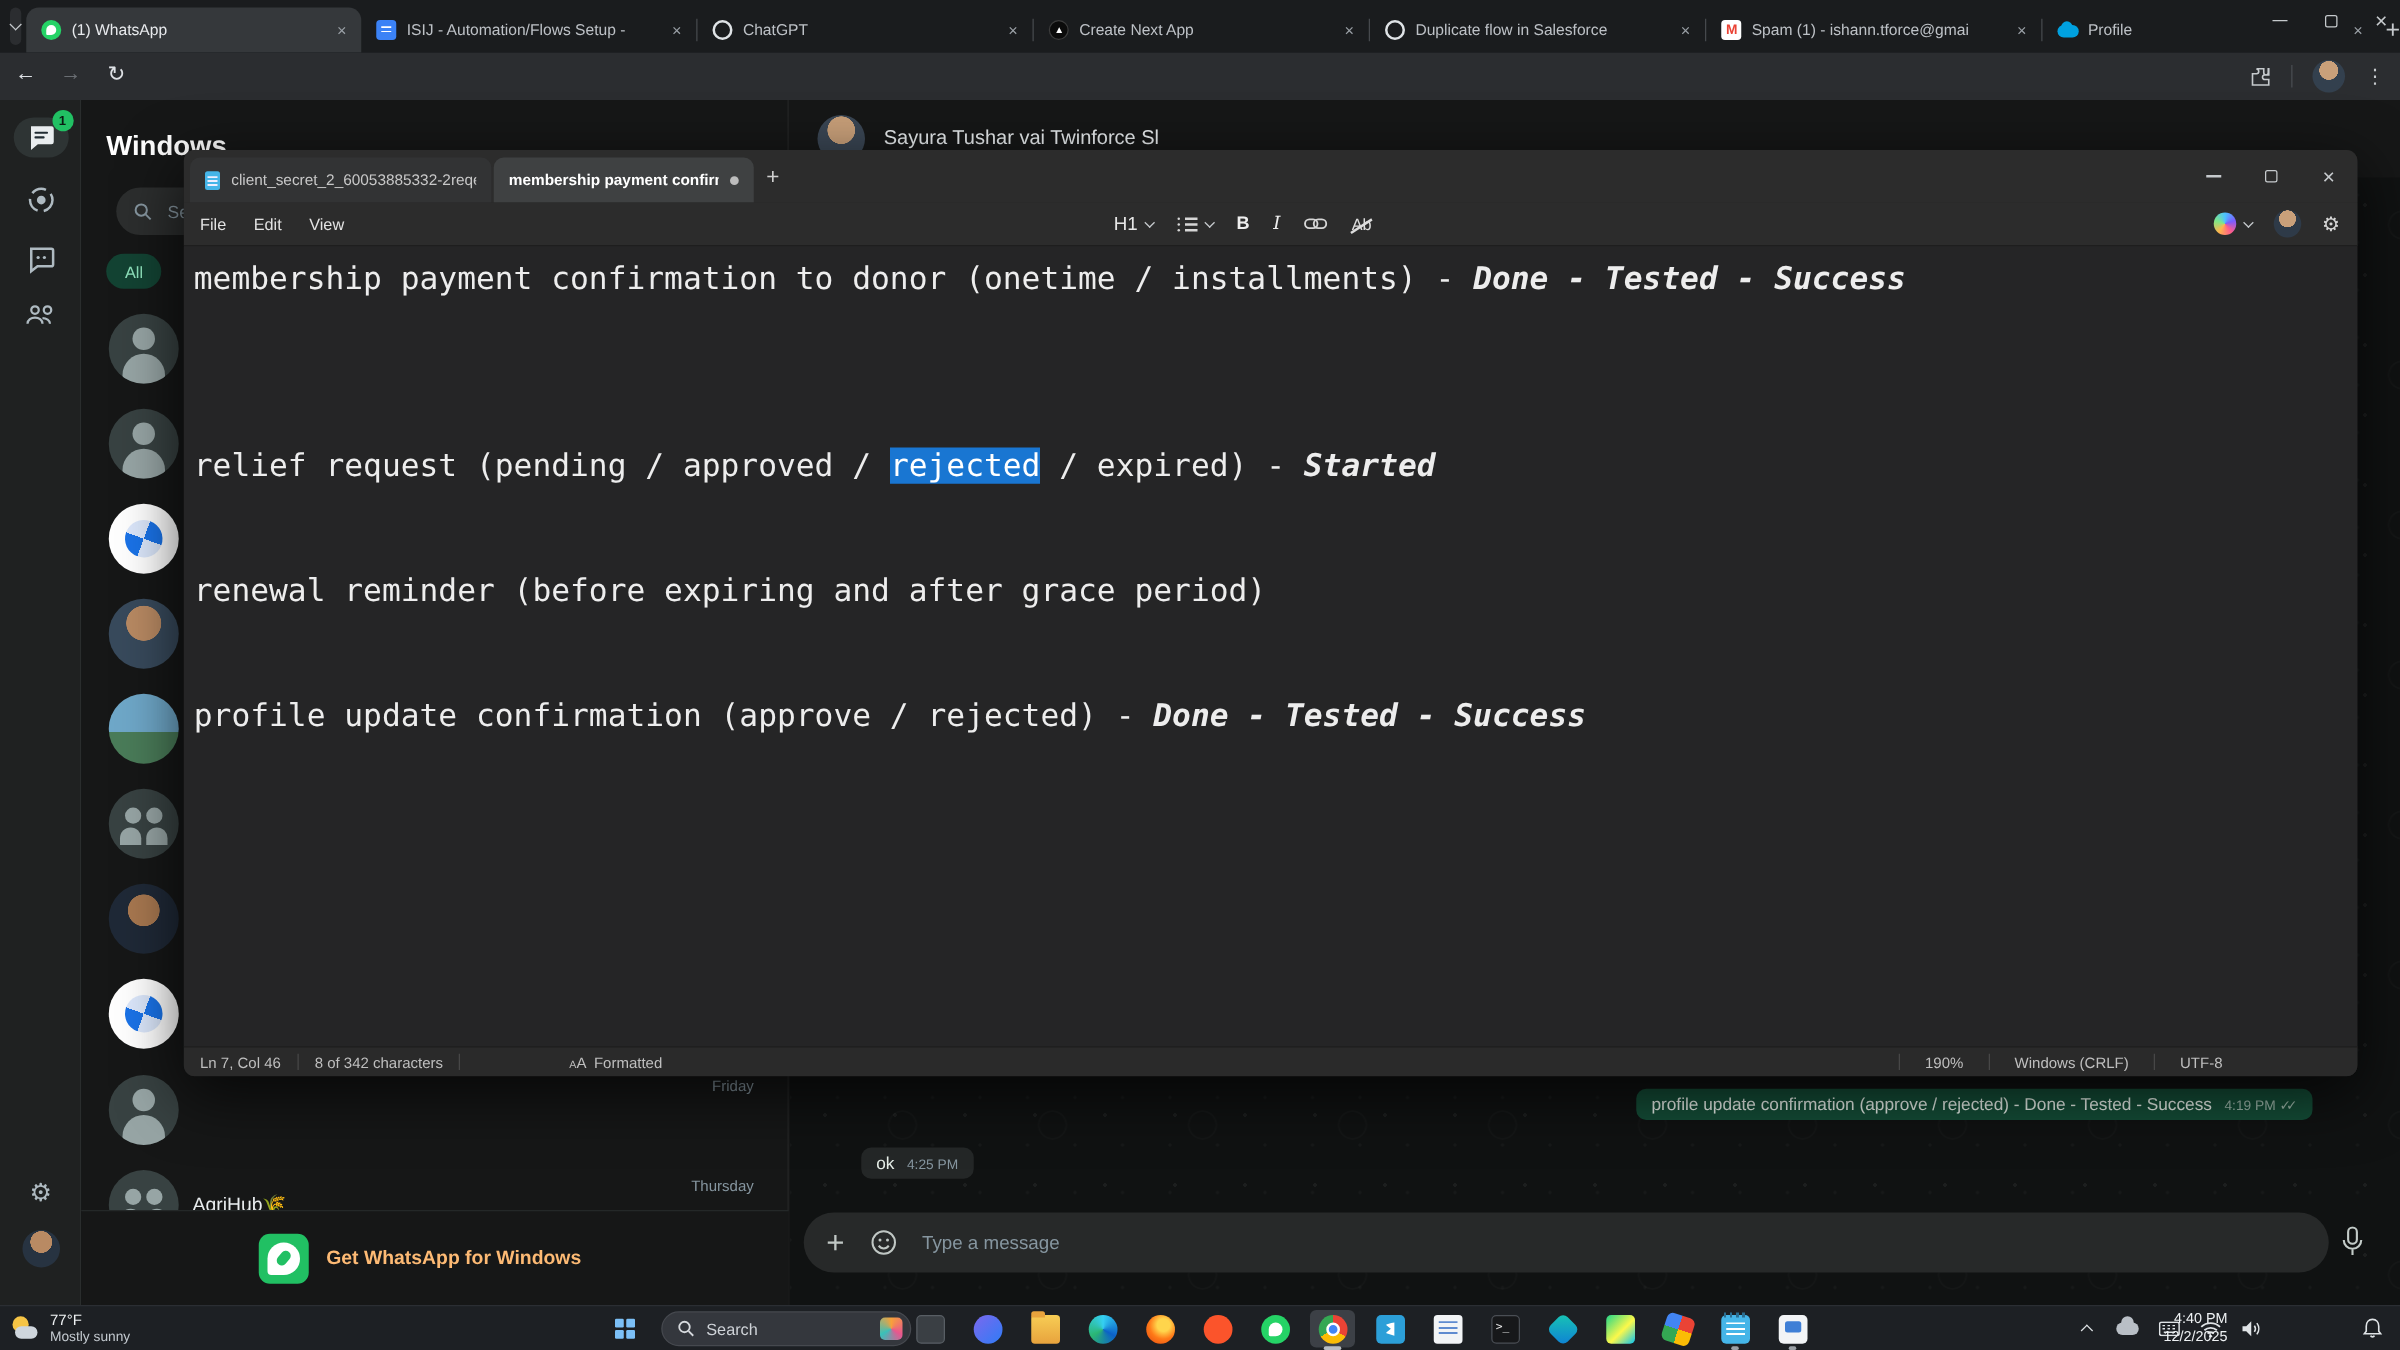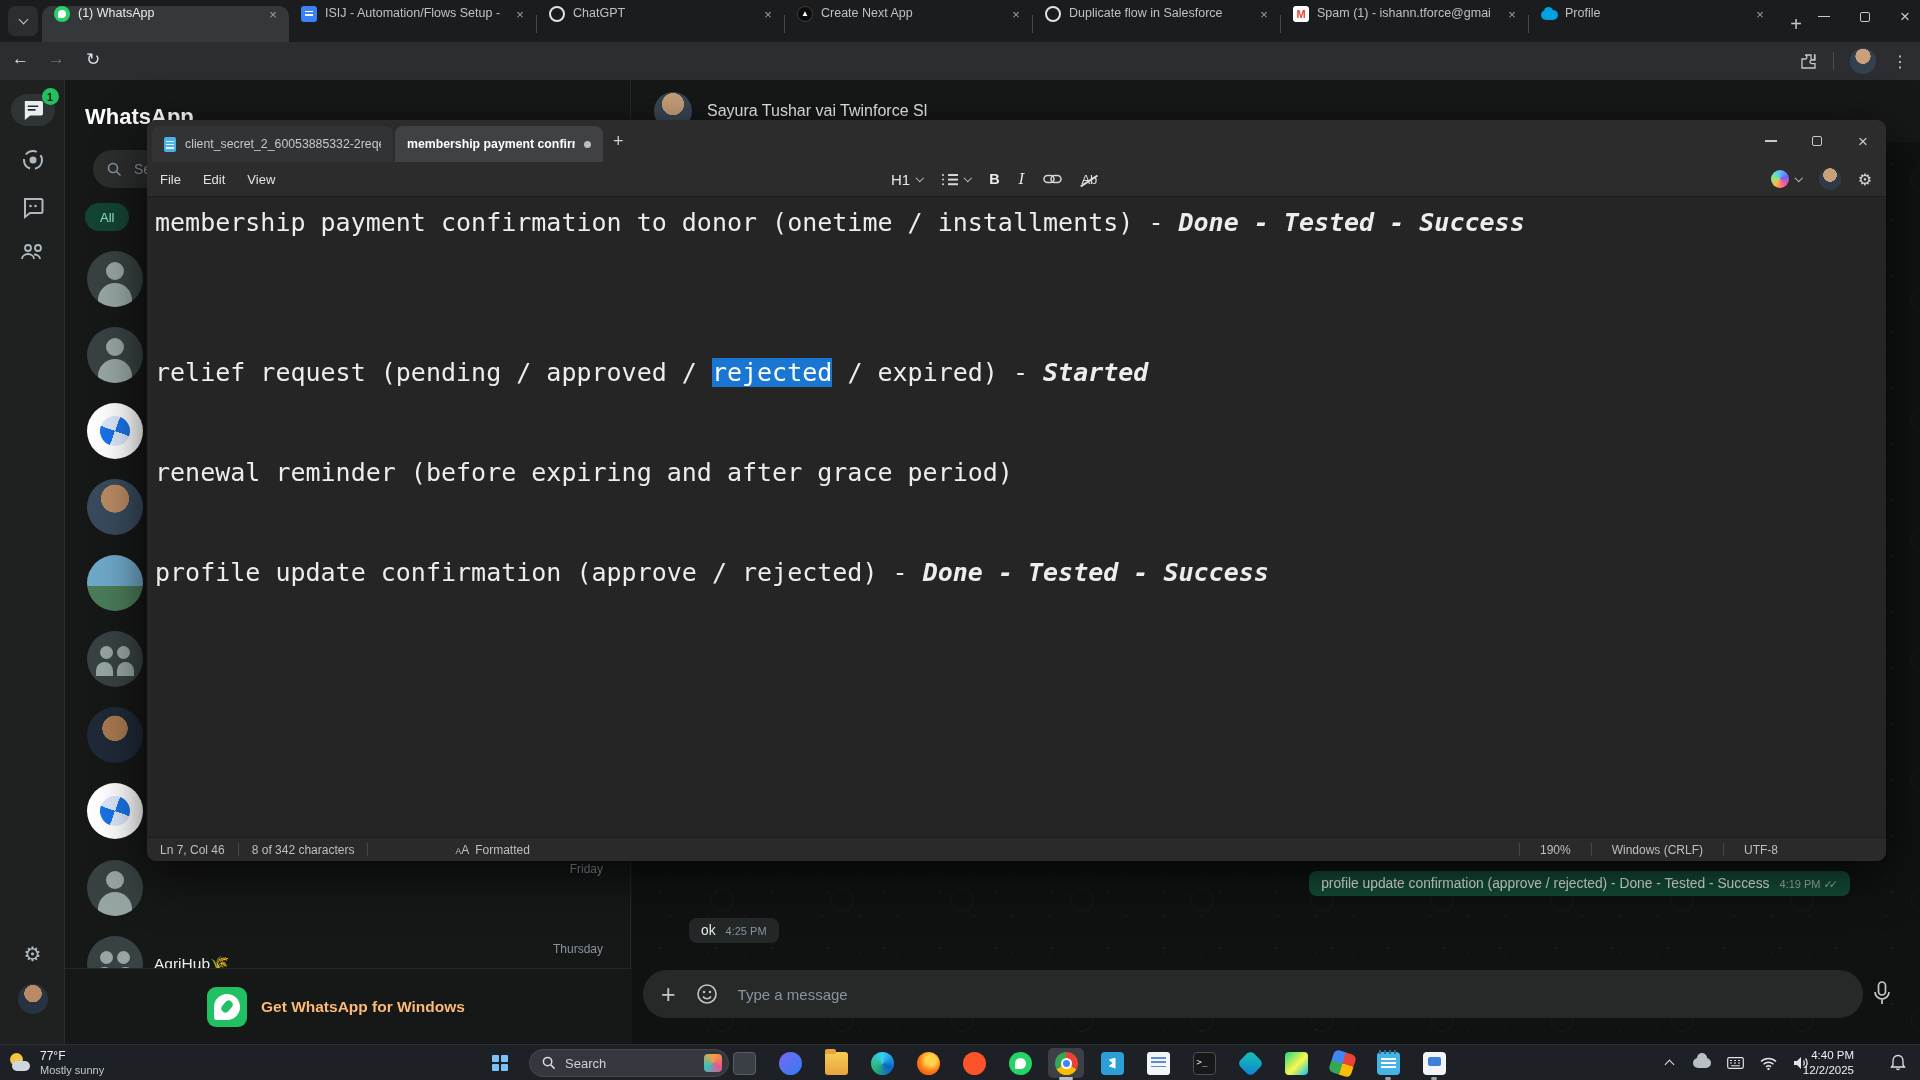--- a/index.html
+++ b/index.html
@@ -3,21 +3,21 @@
 <meta charset="utf-8">
 <style>
   *{margin:0;padding:0;box-sizing:border-box}
   body{background:#000;font-family:"Liberation Sans",sans-serif;-webkit-font-smoothing:antialiased}
   .screen{position:relative;width:1920px;height:1080px;overflow:hidden;background:#0c0d0e}
 
   
   .tabstrip{position:absolute;left:0;top:0;width:1920px;height:42px;background:#1a1c1e;display:flex;align-items:flex-end;padding-left:6px}
   .tabsearch{width:30px;height:30px;margin:0 4px 6px 2px;border-radius:7px;background:#2b2d30;display:flex;align-items:center;justify-content:center}
   .tabs{display:flex;align-items:flex-end;height:36px}
-  .btab{width:247px;height:36px;border-radius:10px 10px 0 0;display:flex;gap:8px;padding:0 8px 0 12px;color:#bdc1c6;font-size:12.5px;position:relative}
+  .btab{width:268px;height:36px;border-radius:10px 10px 0 0;display:flex;align-items:center;gap:8px;padding:0 8px 0 12px;color:#bdc1c6;font-size:12.5px;position:relative}
   .btab.active{background:#35383b;color:#e8eaed}
   .btab-title{flex:1;white-space:nowrap;overflow:hidden;text-overflow:clip}
   .btab-close{width:16px;height:16px;border-radius:50%;display:flex;align-items:center;justify-content:center;font-size:13px;color:#9aa0a6;flex:none}
   .tabsep{width:1px;height:18px;background:#46494d;margin-bottom:9px}
   .newtab{width:28px;height:28px;margin:0 0 4px 6px;display:flex;align-items:center;justify-content:center;font-size:20px;font-weight:300;color:#c6cacd}
   .ticon{width:16px;height:16px;border-radius:50%;flex:none;position:relative;display:flex;align-items:center;justify-content:center}
   .whatsapp-icon{background:#25d366}
   .whatsapp-icon::after{content:"";position:absolute;inset:4px;background:#fff;border-radius:50% 50% 50% 10%}
   .doc-icon{background:#3b82f6;border-radius:3px}
   .doc-icon::after{content:"";position:absolute;left:4px;right:4px;top:5px;height:7px;background:repeating-linear-gradient(#fff 0 1.4px,transparent 1.4px 3.4px)}
@@ -184,21 +184,21 @@
   .k-pinwheel{background:conic-gradient(#ea4335 0 90deg,#fbbc05 0 180deg,#34a853 0 270deg,#4285f4 0);border-radius:5px;transform:rotate(18deg)}
   .k-notepad{background:#45b5e8;border-radius:4px}
   .k-notepad::before{content:"";position:absolute;left:2px;right:2px;top:-2px;height:4px;background:repeating-linear-gradient(90deg,#2b6e91 0 2px,transparent 2px 5px)}
   .k-notepad::after{content:"";position:absolute;left:4px;right:4px;top:6px;height:12px;background:repeating-linear-gradient(#fff 0 1.6px,transparent 1.6px 4.2px)}
   .k-taskpro{background:#f2f4f6;border-radius:4px}
   .k-taskpro::after{content:"";position:absolute;left:5px;right:5px;top:5px;height:9px;border-radius:2px;background:#3f7fd6}
   .tray{position:absolute;left:1660px;top:0;height:36px;display:flex;align-items:center;gap:15px}
   .trayicon{display:flex;align-items:center;justify-content:center;width:18px}
   .cloudshape{width:18px;height:10px;border-radius:6px;background:#b9bfc6;position:relative}
   .cloudshape::before{content:"";position:absolute;left:4px;top:-5px;width:10px;height:10px;border-radius:50%;background:#b9bfc6}
-  .clock{position:absolute;left:1780px;top:3px;width:74px;text-align:right;line-height:1.3;font-size:11.5px;color:#eef1f3}
+  .clock{position:absolute;left:1708px;top:3px;width:74px;text-align:right;line-height:1.3;font-size:11.5px;color:#eef1f3}
   .bell{position:absolute;left:1890px;top:9px}
   svg{display:block}
 </style>
 </head>
 <body>
 
 <div class="screen">
 
   <div class="tabstrip">
     <div class="tabsearch">
@@ -302,21 +302,21 @@
       </div>
       <div class="rail-item" style="top:862px">
           <span class="rail-gear">⚙</span>
         </div>
       <div class="rail-item" style="top:904px">
           <div class="rail-avatar"></div>
         </div>
     </div>
 
     <div class="panel">
-      <div class="wa-title">WhatsApp</div>
+      <div class="wa-title">Windows</div>
       <div class="wa-search">
         <svg width="15" height="15" viewBox="0 0 15 15">
             <circle cx="6" cy="6" r="4.5" fill="none" stroke="#8696a0" stroke-width="1.6"></circle>
             <line x1="9.5" y1="9.5" x2="13.5" y2="13.5" stroke="#8696a0" stroke-width="1.6"></line>
           </svg>
         <span>Search</span>
       </div>
       <div class="wa-filter">All</div>
       <div class="avcol">
           <div class="avrow">

